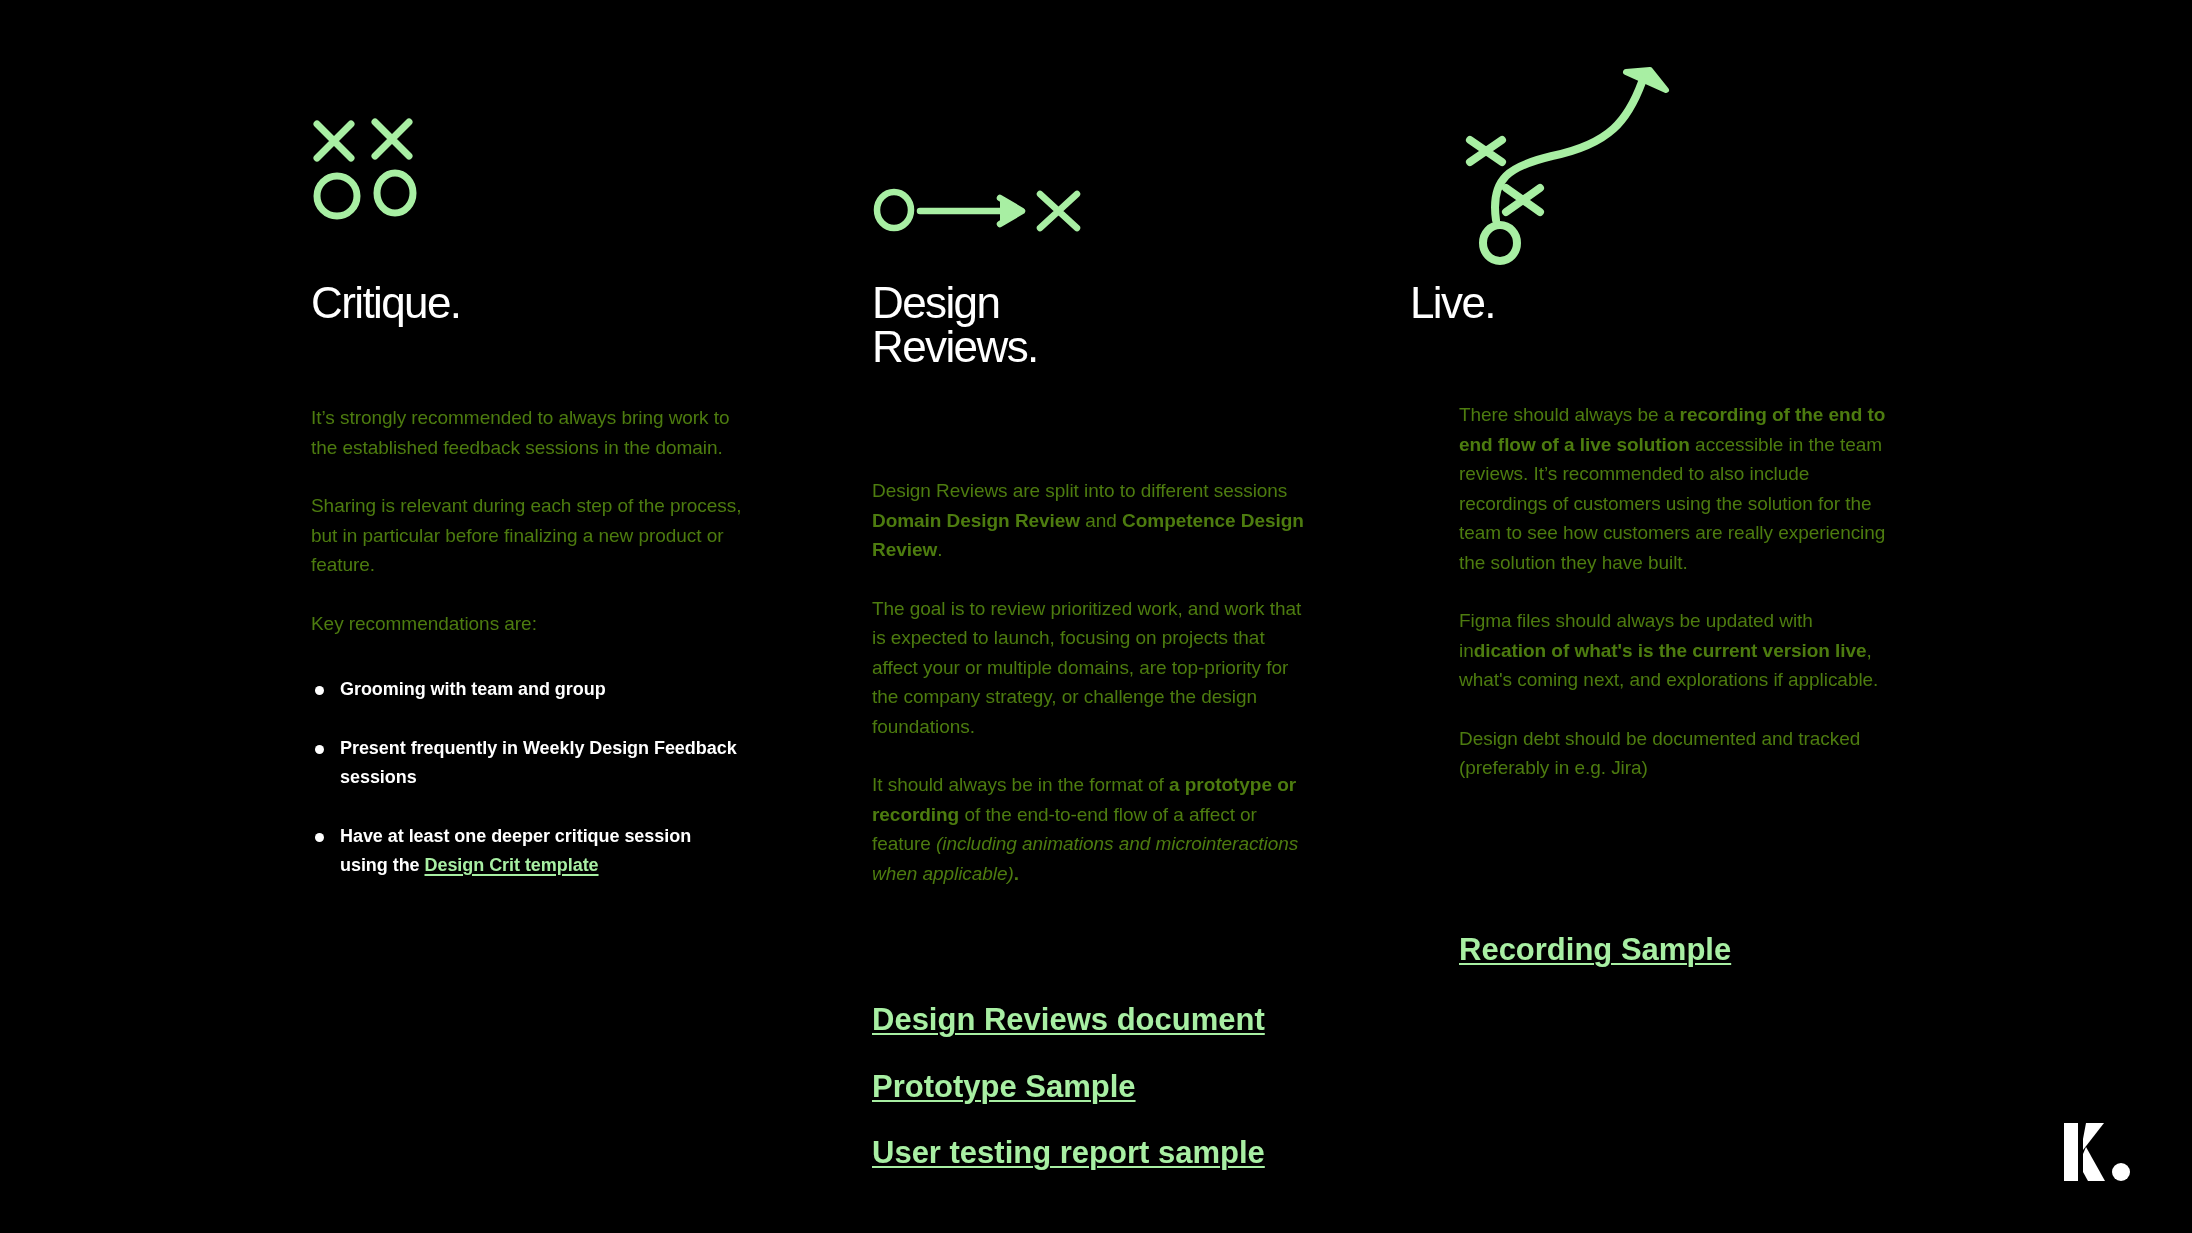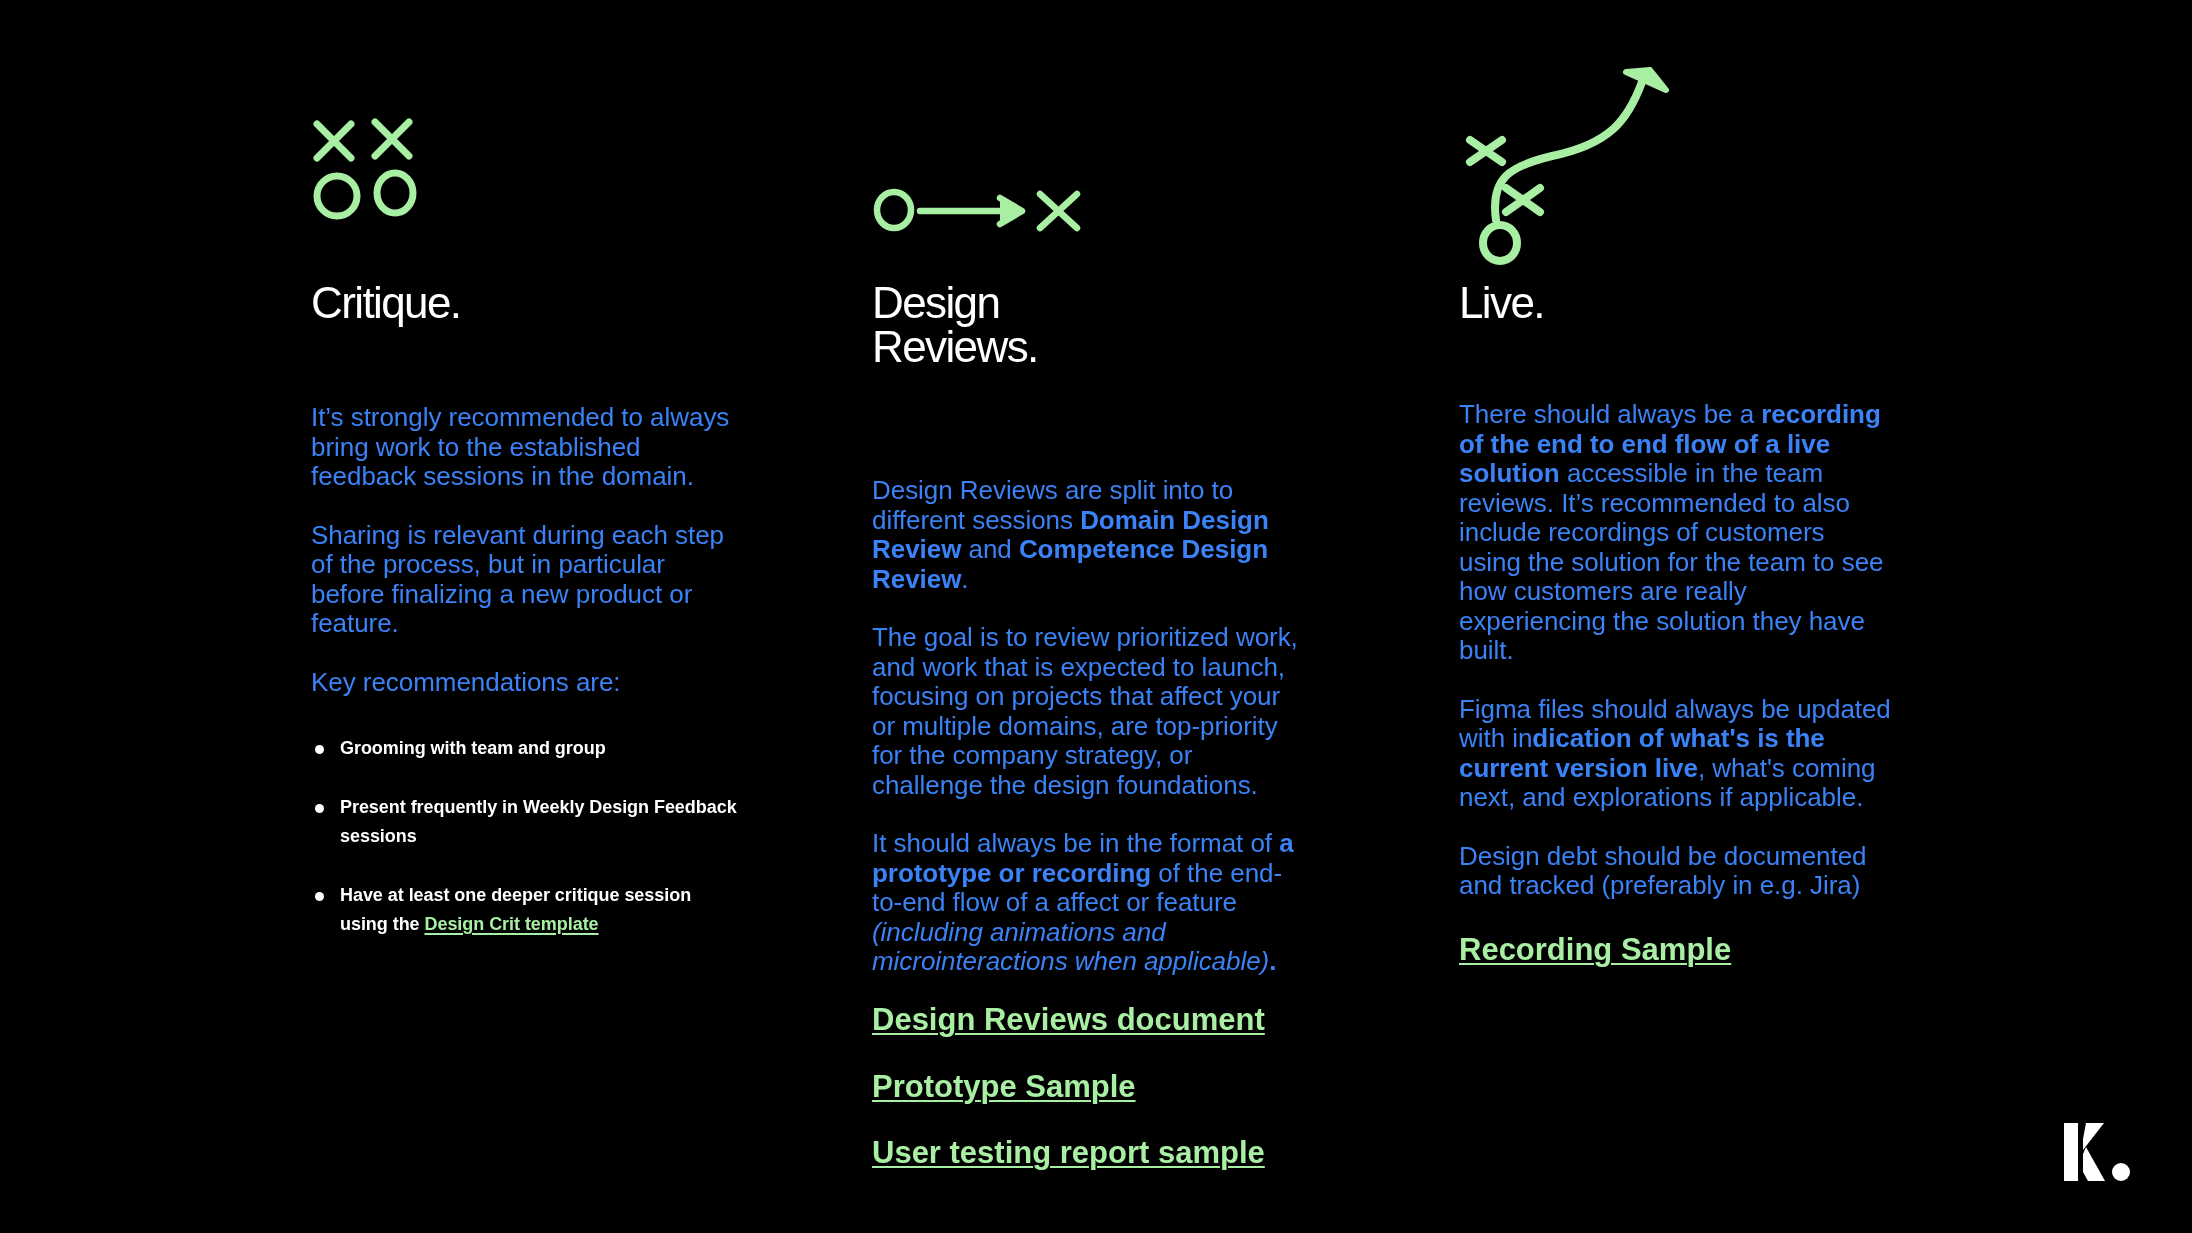--- a/index.html
+++ b/index.html
@@ -25,31 +25,31 @@
     position:absolute;
     font-size:44px;
     line-height:1.0;
     font-weight:500;
     letter-spacing:-1.6px;
     color:#ffffff;
     white-space:pre-line;
   }
   .heading-1 { left:311px; top:281px; }
   .heading-2 { left:872px; top:281px; }
-  .heading-3 { left:1459px; top:281px; }
+  .heading-3 { left:1410px; top:281px; }
 
   .body-block { position:absolute; width:432px; }
   .body-1 { left:311px; top:403px; }
   .body-2 { left:872px; top:476px; }
   .body-3 { left:1459px; top:400px; }
 
   p.para {
-    font-size:26px;
+    font-size:19px;
     line-height:29.5px;
-    color:#3b82f6;
+    color:#4d7c0f;
     margin-bottom:29px;
     letter-spacing:-0.05px;
   }
   p.para:last-child { margin-bottom:0; }
   p.para b { font-weight:700; }
   p.para i { font-style:italic; }
 
   ul.bullets { list-style:none; margin-top:37px; }
   ul.bullets li {
     position:relative;

